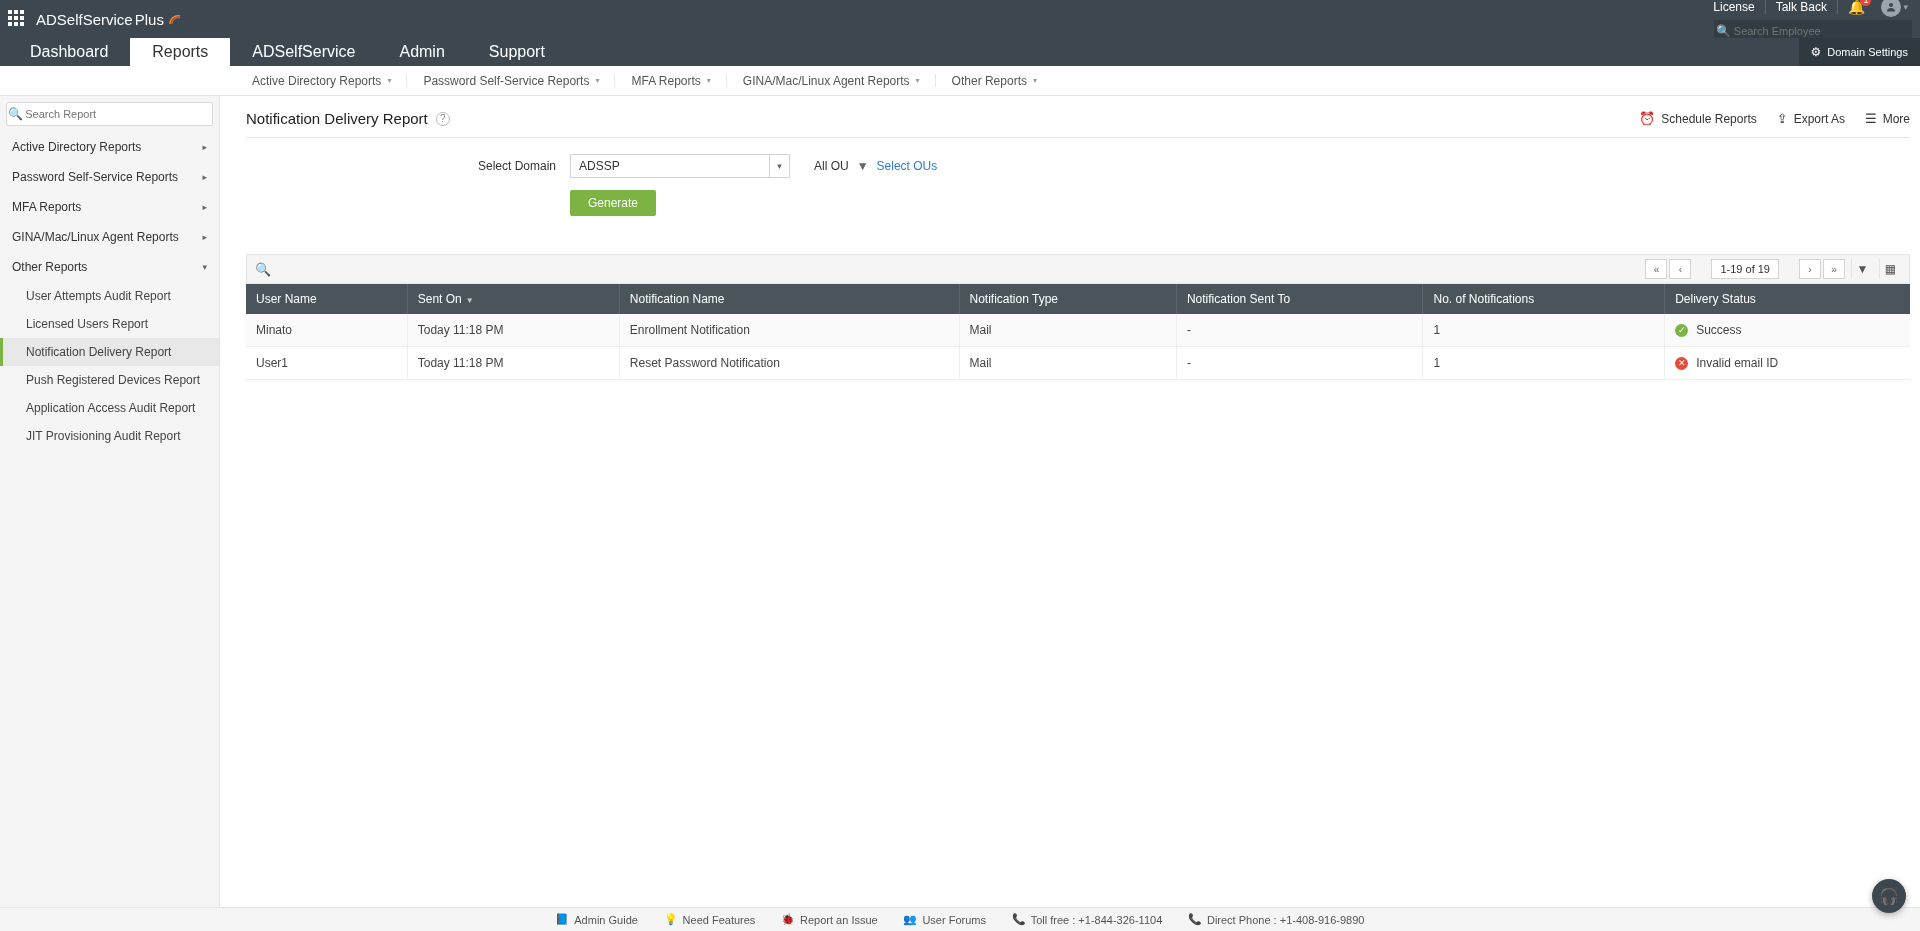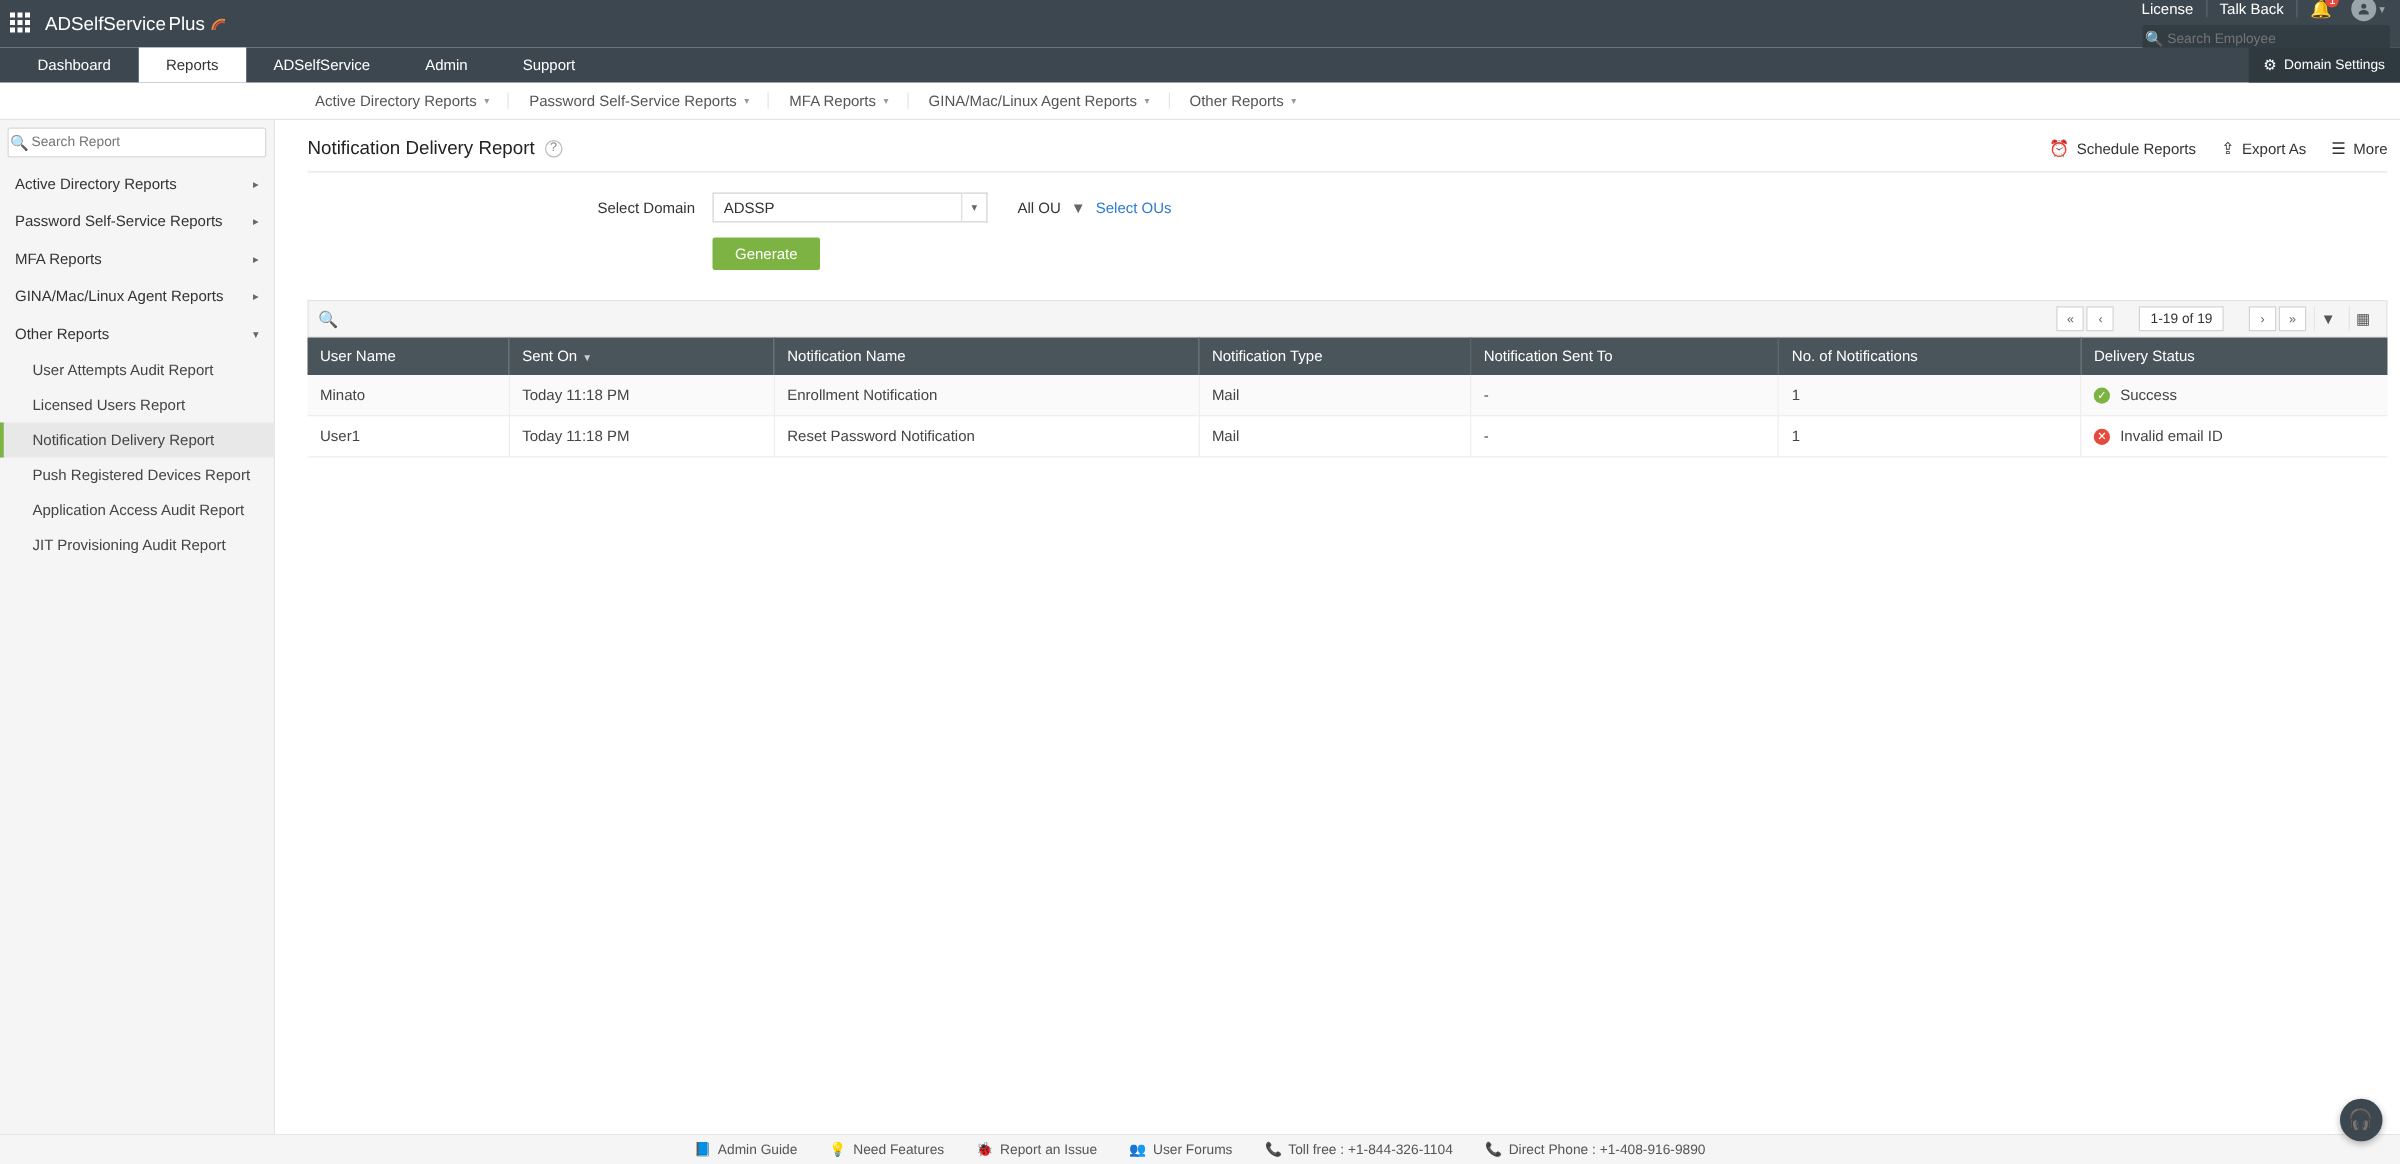--- a/index.html
+++ b/index.html
@@ -27,21 +27,21 @@
 .user-avatar svg { fill: #3c474f; }
 .caret-down { margin-left: 2px; font-size: 9px; color: #9aa4ab; }
 
 .top-row2 { display: flex; align-items: center; gap: 0; }
 .search-emp { display: flex; align-items: center; background: #323c43; border-radius: 2px; height: 22px; width: 198px; }
 .search-emp .icon { width: 22px; text-align: center; color: #9aa4ab; font-size: 12px; }
 .search-emp input { background: transparent; border: none; outline: none; color: #c7ced3; font-size: 11px; width: 100%; }
 
 
 .main-tabs { background: #3c474f; height: 28px; display: flex; align-items: stretch; padding-left: 8px; position: relative; }
-.main-tab { color: #fff; display: flex; align-items: center; padding: 0 22px; font-size: 12px; cursor: pointer; text-align: center; }
+.main-tab { color: #fff; display: flex; align-items: center; padding: 0 22px; font-size: 16px; cursor: pointer; text-align: center; }
 .main-tab.active { background: #fff; color: #333; }
 .domain-settings { margin-left: auto; background: #2f3940; color: #fff; display: flex; align-items: center; padding: 0 12px; font-size: 11px; cursor: pointer; gap: 6px; }
 .gear-icon { font-size: 12px; }
 
 
 .sub-tabs { border-bottom: 1px solid #e5e5e5; height: 30px; display: flex; align-items: center; padding-left: 236px; gap: 0; }
 .sub-tab { color: #555; font-size: 12px; padding: 0 16px; display: flex; align-items: center; gap: 6px; cursor: pointer; position: relative; height: 100%; }
 .sub-tab::after { content: ""; position: absolute; right: 0; top: 8px; bottom: 8px; width: 1px; background: #e5e5e5; }
 .sub-tab:last-child::after { display: none; }
 .sub-caret { font-size: 8px; color: #999; }
@@ -59,21 +59,21 @@
 
 .content { flex: 1; padding: 14px 10px 10px 26px; background: #fff; position: relative; }
 
 .page-title-row { display: flex; align-items: center; border-bottom: 1px solid #e5e5e5; padding-bottom: 10px; margin-bottom: 16px; }
 .page-title { font-size: 15px; font-weight: 400; color: #222; margin-right: 8px; }
 .help-circle { width: 14px; height: 14px; border-radius: 50%; border: 1px solid #bbb; color: #888; font-size: 10px; display: flex; align-items: center; justify-content: center; cursor: pointer; }
 .page-actions { margin-left: auto; display: flex; gap: 20px; align-items: center; }
 .page-action { display: flex; align-items: center; gap: 6px; font-size: 12px; color: #333; cursor: pointer; }
 .page-action .icon { font-size: 13px; }
 
-.filters { margin-left: 160px; margin-bottom: 24px; }
+.filters { margin-left: 160px; margin-bottom: 38px; }
 .filter-row { display: flex; align-items: center; margin-bottom: 12px; gap: 14px; }
 .filter-label { width: 150px; text-align: right; font-size: 12px; color: #333; }
 .select-box { display: flex; align-items: stretch; }
 .select-input { border: 1px solid #d4d4d4; width: 200px; height: 24px; padding: 0 8px; font-size: 12px; background: #fff; display: flex; align-items: center; }
 .select-input.readonly { background: #f5f5f5; color: #888; }
 .select-btn { width: 20px; border: 1px solid #d4d4d4; border-left: none; display: flex; align-items: center; justify-content: center; background: #fff; cursor: pointer; }
 .select-btn.dark { background: #4a545b; border-color: #4a545b; color: #fff; }
 .after-select { display: flex; align-items: center; gap: 8px; margin-left: 10px; font-size: 12px; }
 .after-select .funnel { color: #666; cursor: pointer; }
 .after-select .link { color: #2c7bd1; cursor: pointer; }

